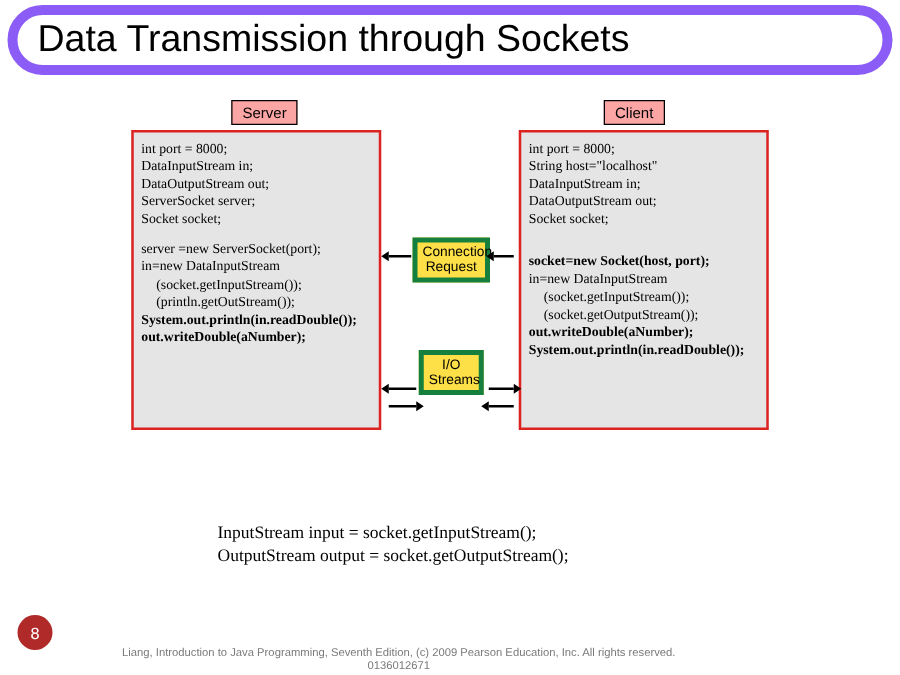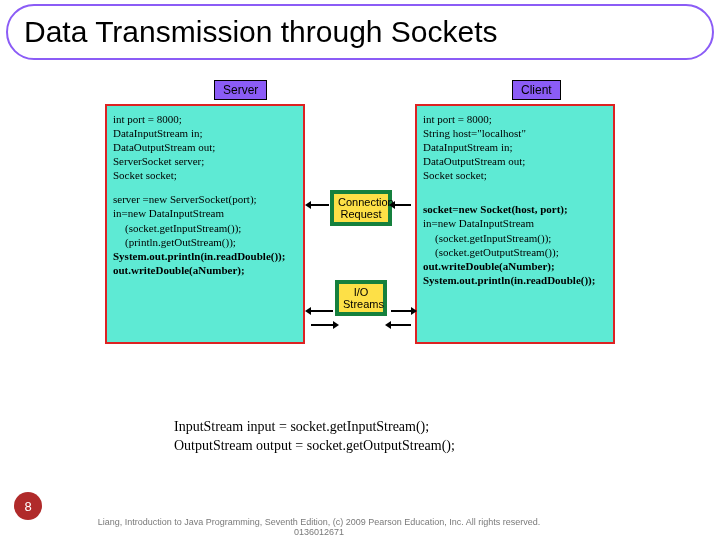--- a/index.html
+++ b/index.html
@@ -1,24 +1,24 @@
 <!DOCTYPE html>
 <html><head>
 <meta charset="utf-8">
 <style>
   * { box-sizing: border-box; margin: 0; padding: 0; }
   html, body { width: 720px; height: 540px; background: #fff; font-family: Arial, Helvetica, sans-serif; }
   .slide { position: relative; width: 720px; height: 540px; }
-  .title-wrap { position: absolute; left: 6px; top: 4px; width: 708px; height: 56px; border: 2px solid #8b5cf6; border-radius: 28px; display: flex; align-items: center; padding-left: 16px; }
+  .title-wrap { position: absolute; left: 6px; top: 4px; width: 708px; height: 56px; border: 8px solid #8b5cf6; border-radius: 28px; display: flex; align-items: center; padding-left: 16px; }
   .title { font-size: 30px; color: #000; }
   .diagram-area { position: absolute; left: 105px; top: 80px; width: 520px; height: 320px; }
-  .label-box { position: absolute; border: 1px solid #000; background: #8b5cf6; font-size: 12px; padding: 2px 8px; text-align: center; margin-left: 29px; }
+  .label-box { position: absolute; border: 1px solid #000; background: #fca5a5; font-size: 12px; padding: 2px 8px; text-align: center; }
   .label-server { left: 80px; top: 0; }
   .label-client { left: 378px; top: 0; }
-  .col { position: absolute; width: 200px; border: 2px solid #d22; background: #5eead4; font-size: 11px; font-family: 'Times New Roman', serif; line-height: 1.28; padding: 6px 6px; }
+  .col { position: absolute; width: 200px; border: 2px solid #d22; background: #e5e5e5; font-size: 11px; font-family: 'Times New Roman', serif; line-height: 1.28; padding: 6px 6px; }
   .col-server { left: 0; top: 24px; height: 240px; }
   .col-client { left: 310px; top: 24px; height: 240px; }
   .col p { white-space: nowrap; }
   .col .gap { height: 10px; }
   .col .b { font-weight: bold; }
   .col .ind { padding-left: 12px; }
   .mid-box { position: absolute; border: 4px solid #15803d; background: #fde047; font-size: 11px; text-align: center; padding: 2px 4px; line-height: 1.1; }
   .mid-conn { left: 225px; top: 110px; width: 62px; }
   .mid-io { left: 230px; top: 200px; width: 52px; }
   .arrow { position: absolute; background: #000; height: 2px; }

